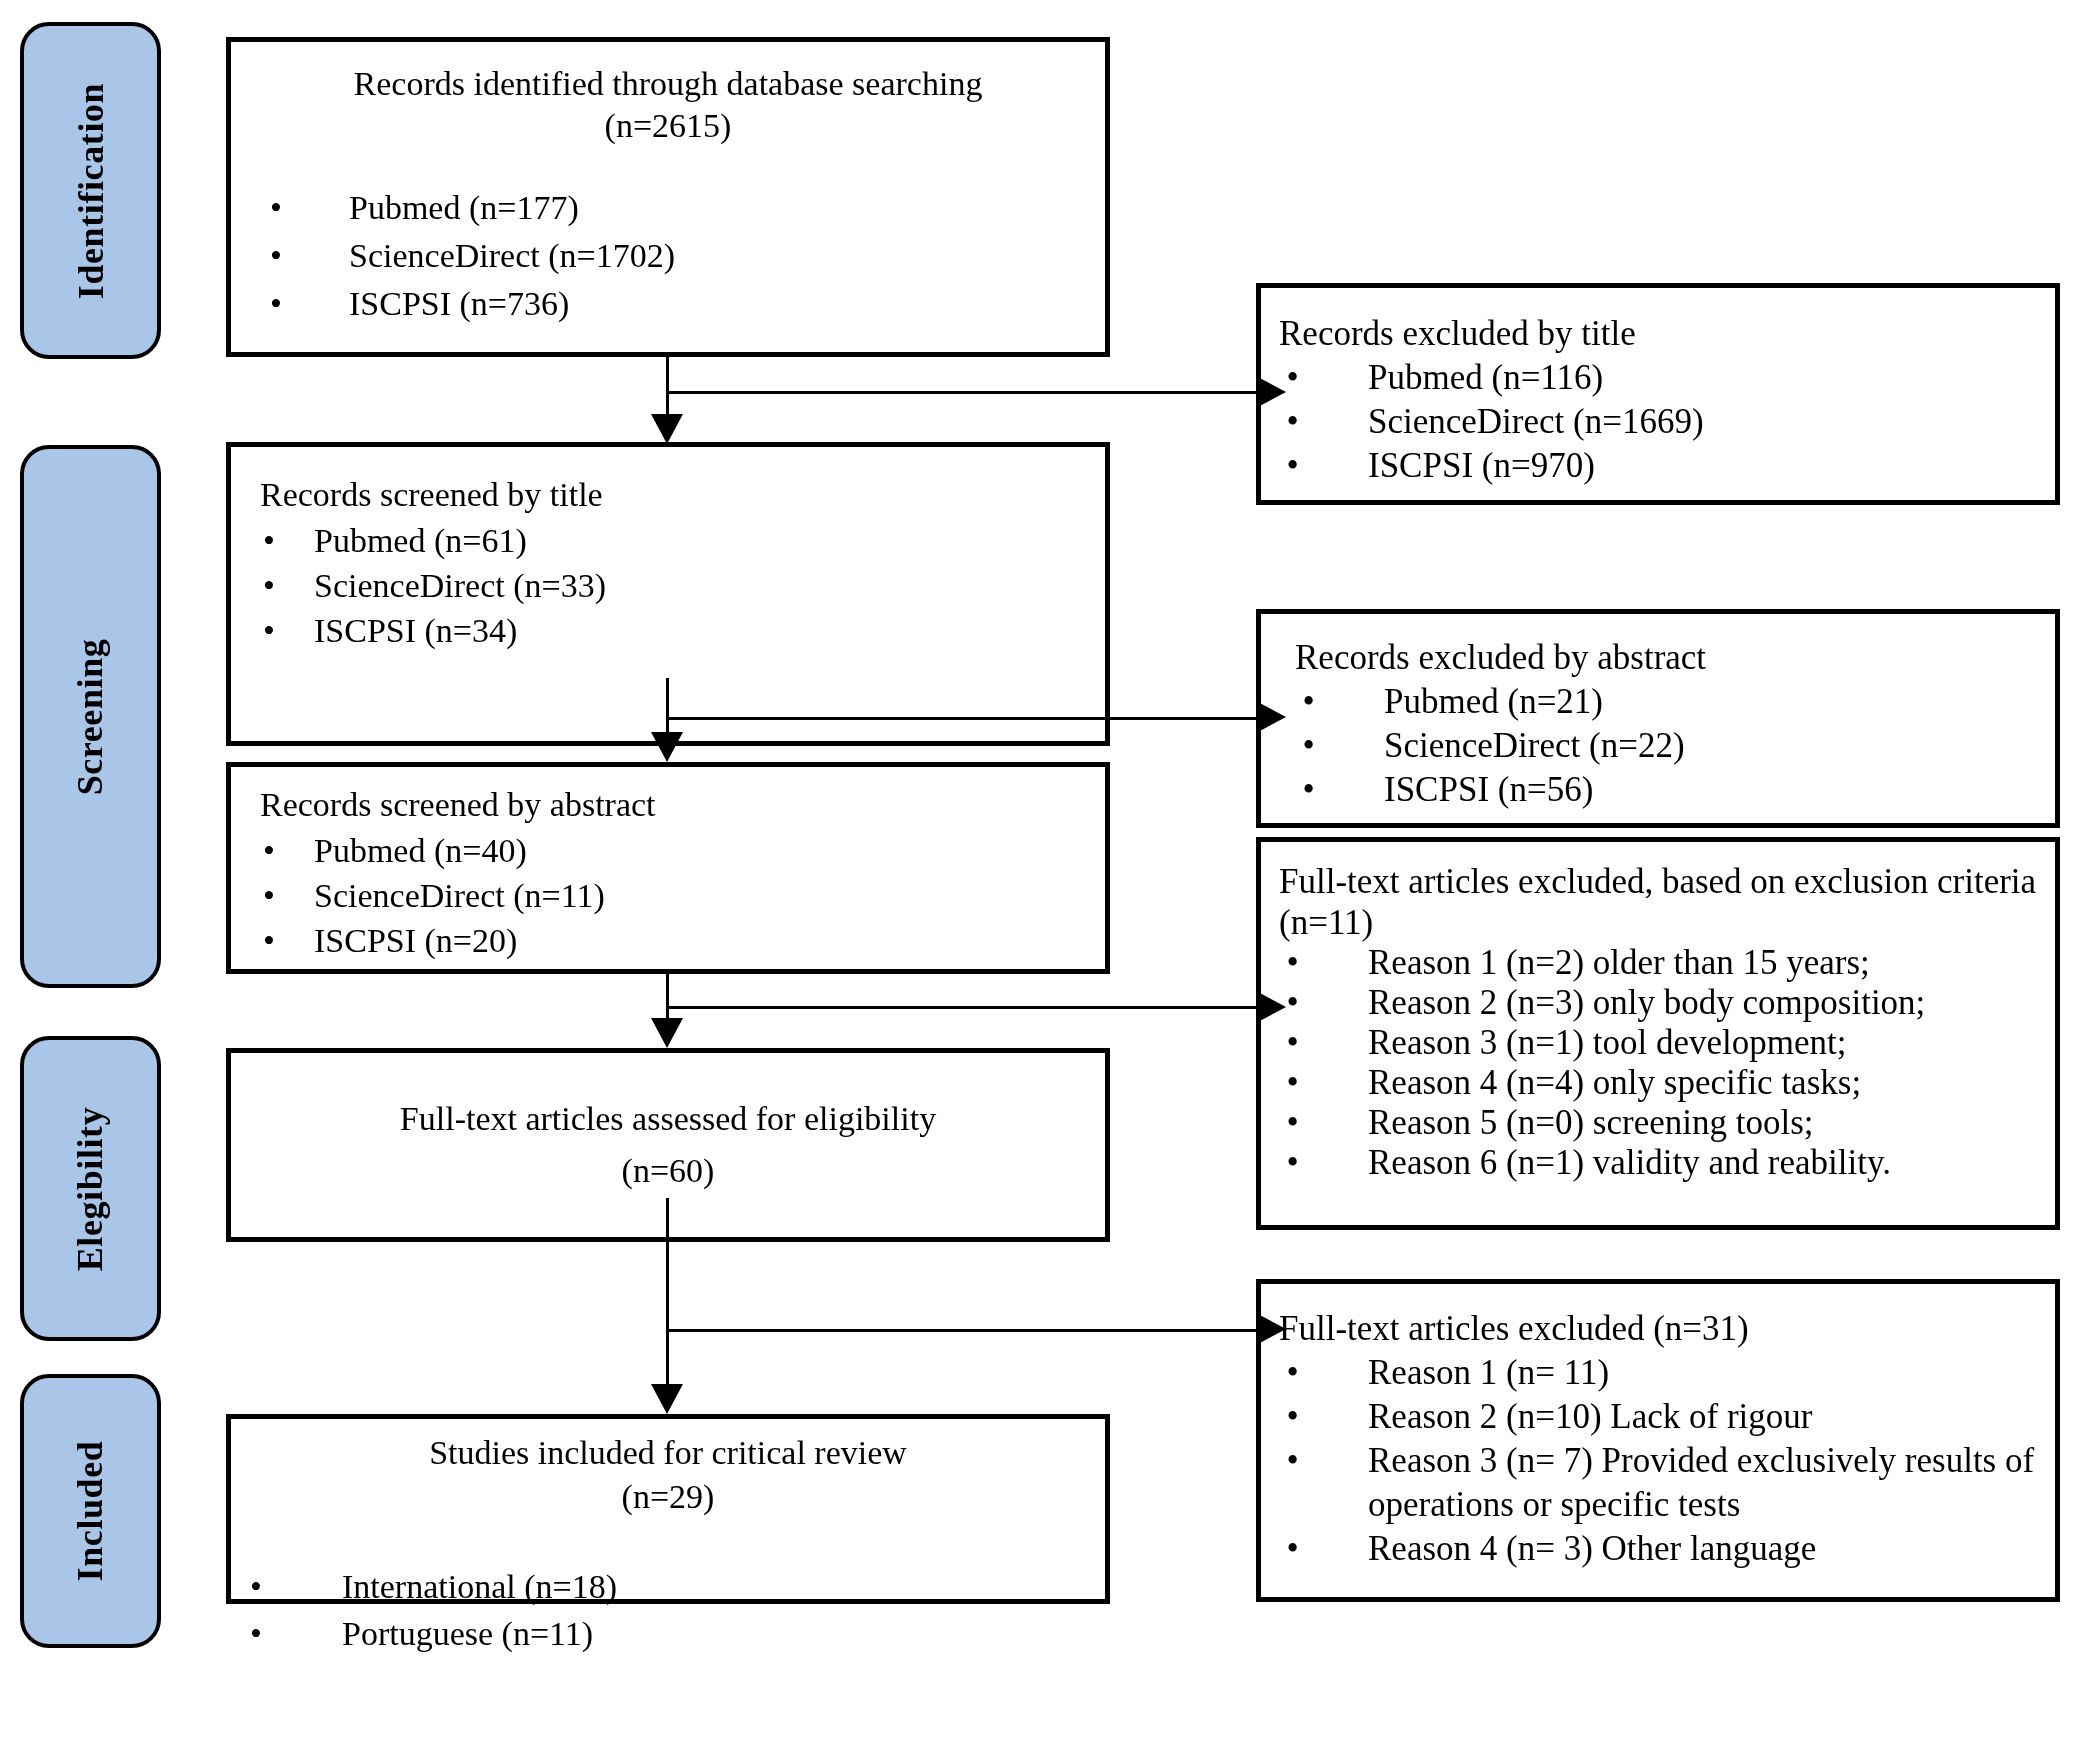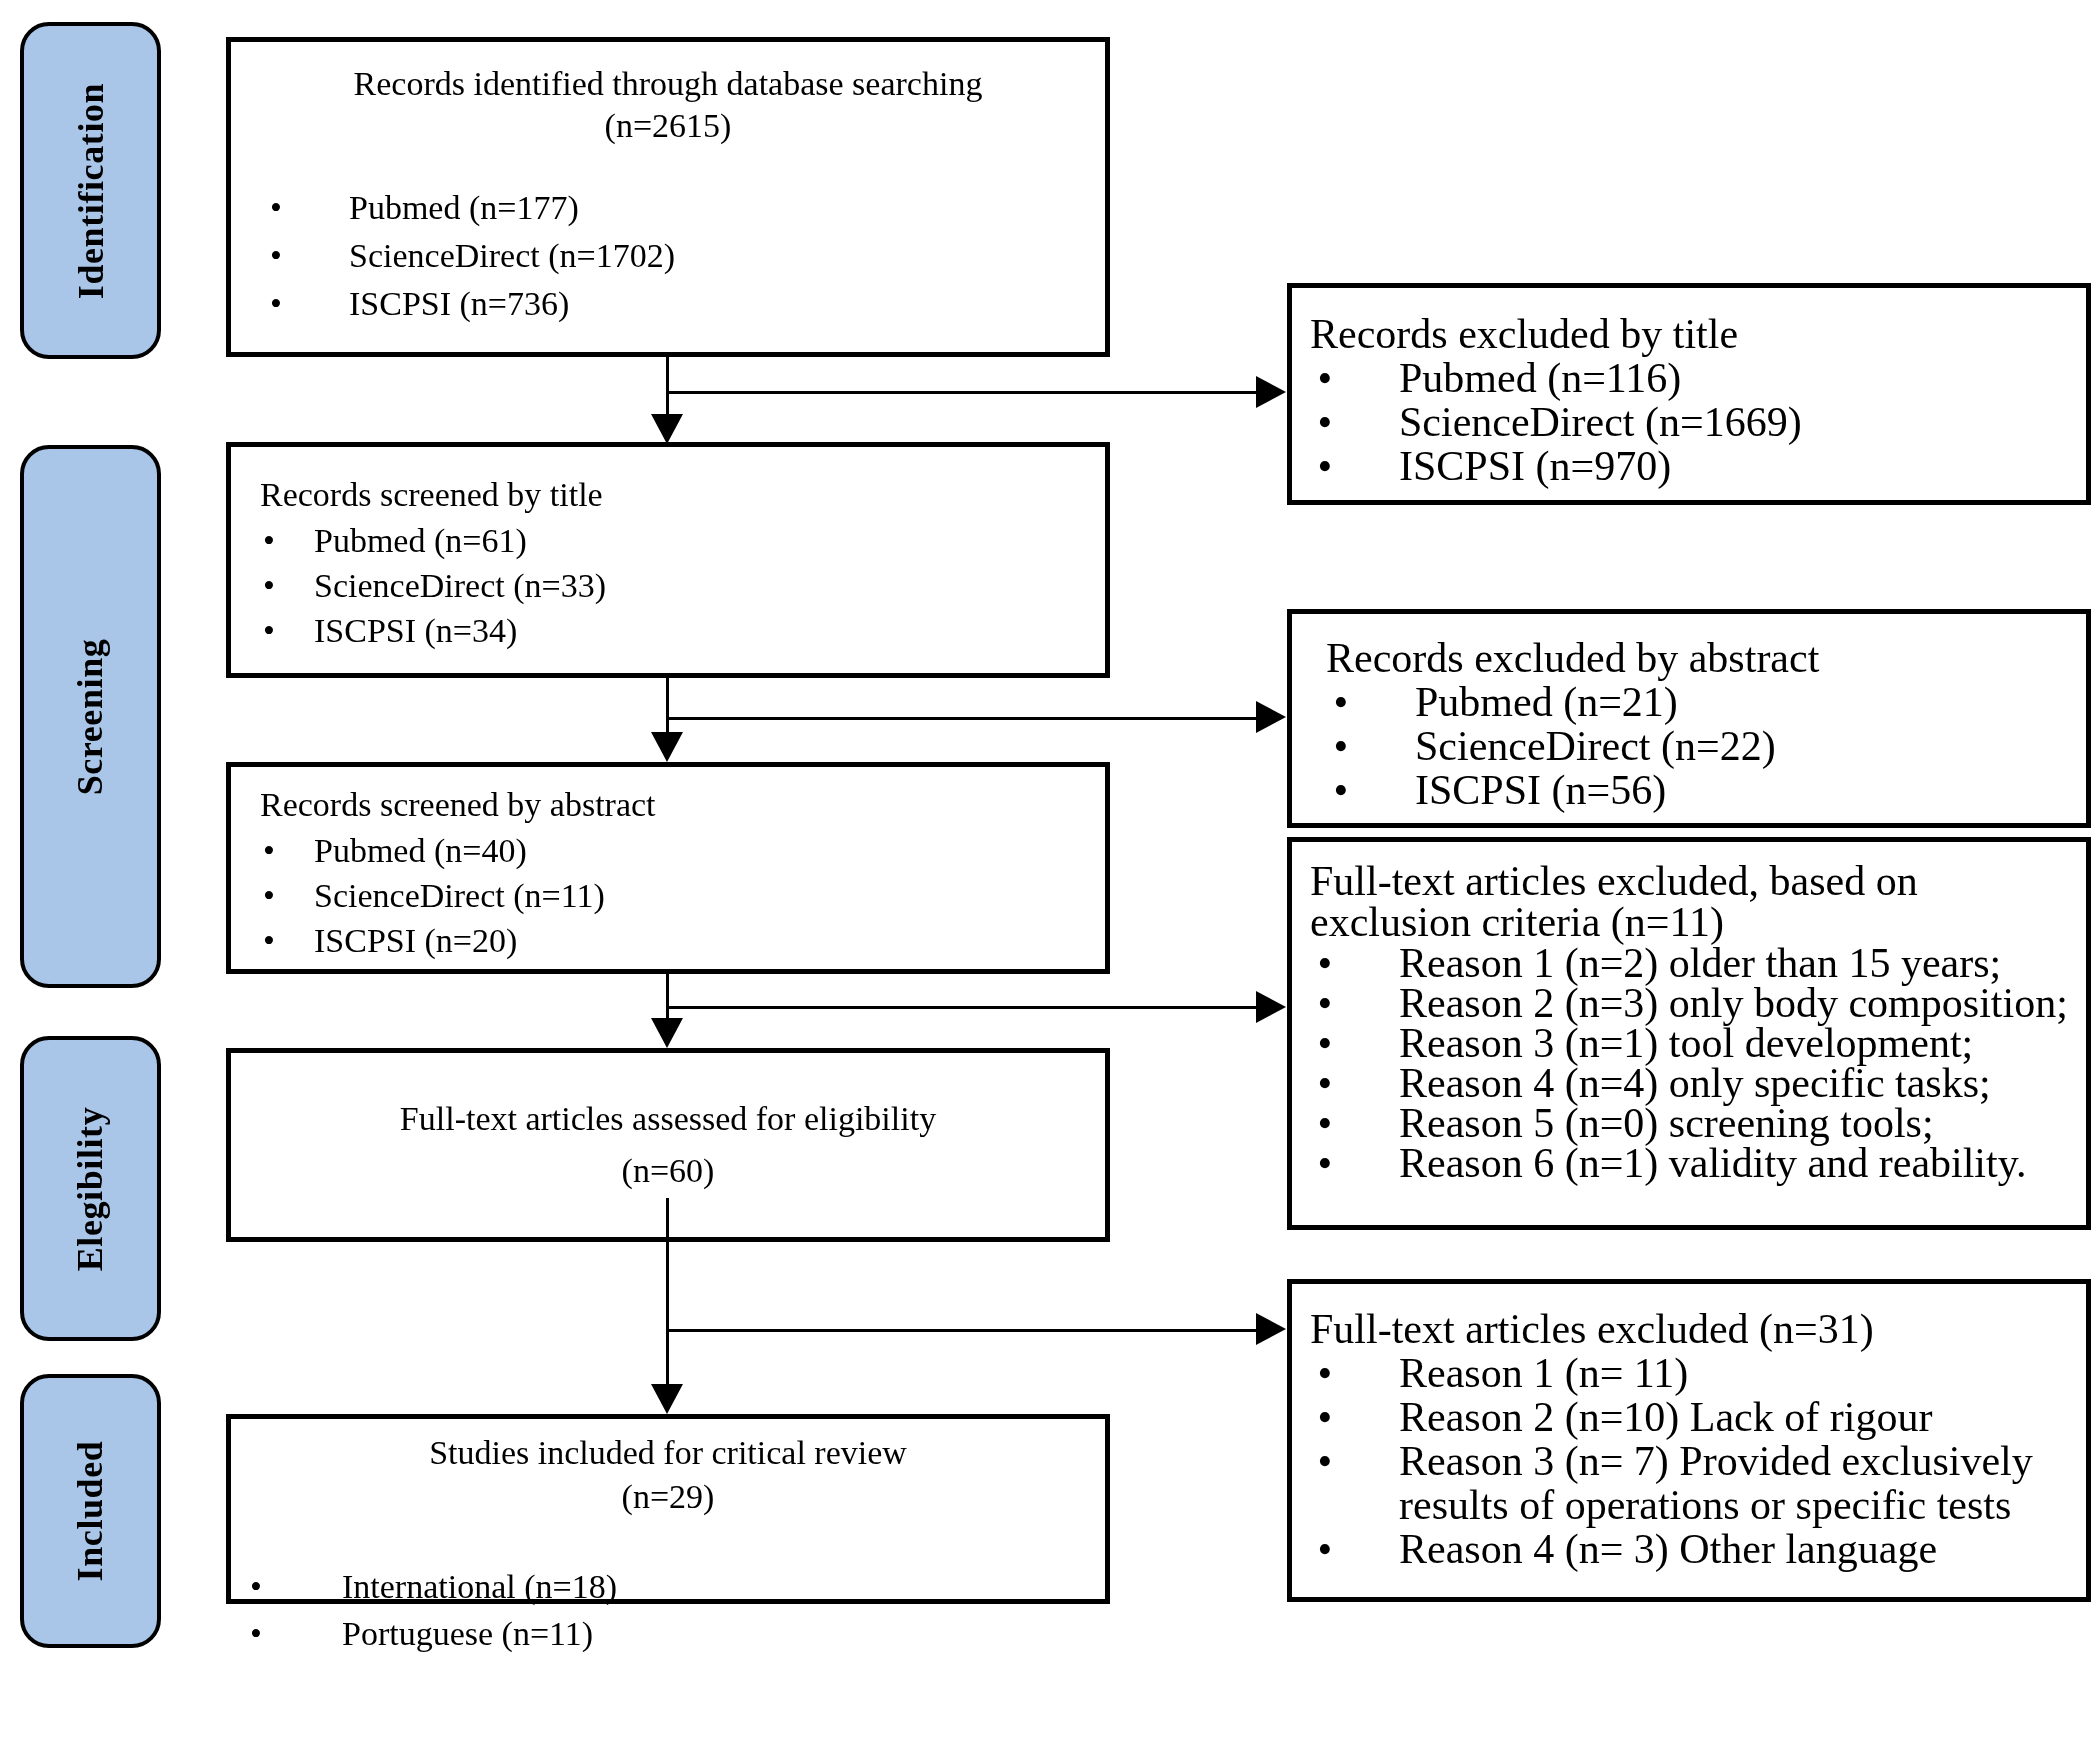--- a/index.html
+++ b/index.html
@@ -28,21 +28,21 @@
   #stage-elegibility{top:1036px;height:305px;}
   #stage-included{top:1374px;height:274px;}
 
   
   .box{
     position:absolute;left:226px;width:884px;
     background:#fff;border:5.1px solid #000;box-sizing:border-box;
     font-size:34px;
   }
   #box-identified{top:37px;height:320px;padding-top:21px;}
-  #box-screened-title{top:442px;height:236px;padding-top:25.4px;}
+  #box-screened-title{top:442px;height:304px;padding-top:25.4px;}
   #box-screened-abstract{top:762px;height:212px;padding-top:15.2px;}
   #box-eligibility{top:1048px;height:194px;display:flex;flex-direction:column;justify-content:center;}
   #box-included{top:1414px;height:190px;padding-top:12px;}
 
   .center-title{text-align:center;line-height:42px;}
   #box-eligibility .center-title{line-height:52px;}
   #box-included .center-title{line-height:44px;}
   .left-title{padding-left:29px;line-height:46px;}
 
   .bullets{margin:0;}
@@ -57,23 +57,23 @@
   #box-identified .li::before{left:39px;}
   #box-included .li{line-height:47px;padding-left:111px;}
   #box-included .li::before{left:19px;}
   .li::before{
     content:"\2022";
     position:absolute;top:0;
   }
 
   
   .rbox{
-    position:absolute;left:1287px;width:804px;
+    position:absolute;left:1256px;width:804px;
     background:#fff;border:5.1px solid #000;box-sizing:border-box;
-    font-size:42px;
+    font-size:35px;
   }
   #rbox-excluded-title{top:283px;height:222px;padding-top:24px;}
   #rbox-excluded-abstract{top:609px;height:219px;padding-top:21.6px;padding-left:16px;}
   #rbox-fulltext-criteria{top:837px;height:393px;padding-top:19px;}
   #rbox-fulltext-excluded{top:1279px;height:323px;padding-top:23px;}
   .rbox .rtitle{padding-left:18px;padding-right:16px;line-height:44px;}
   #rbox-fulltext-criteria .rtitle{line-height:41px;}
   .rbox .li{padding-left:107px;padding-right:12.7px;line-height:44px;}
   .rbox .li::before{left:25.4px;}
   #rbox-fulltext-criteria .li{line-height:40px;}

